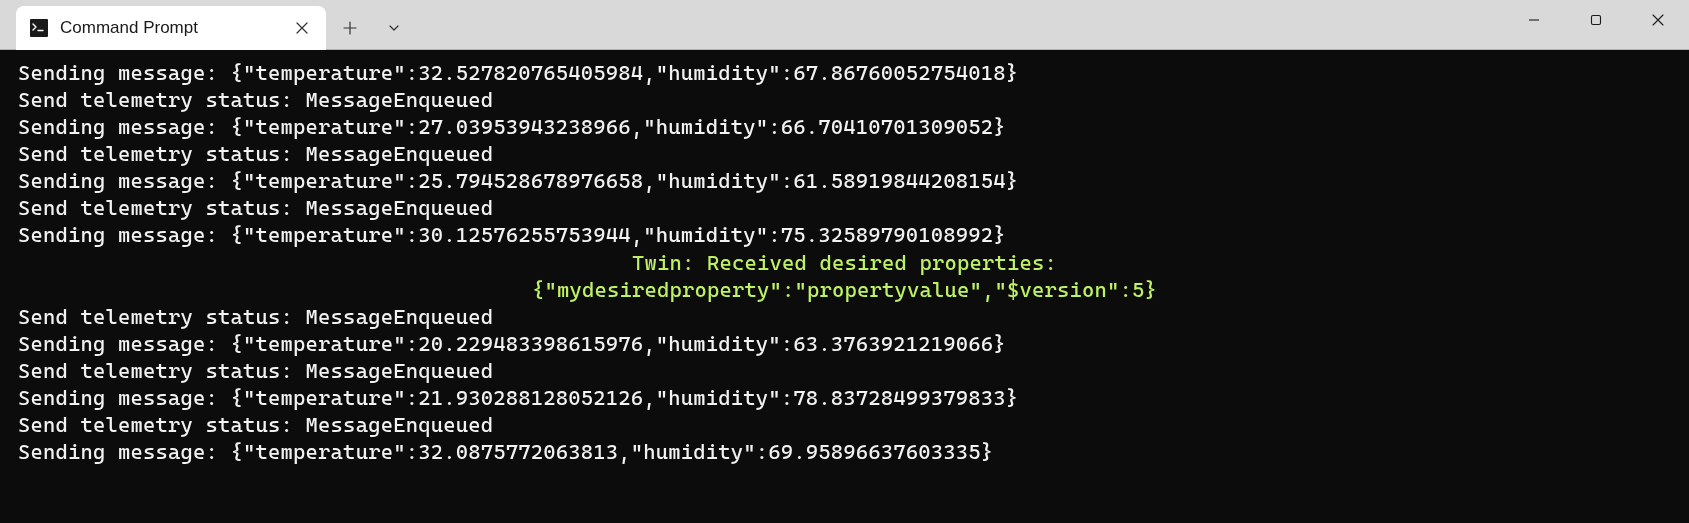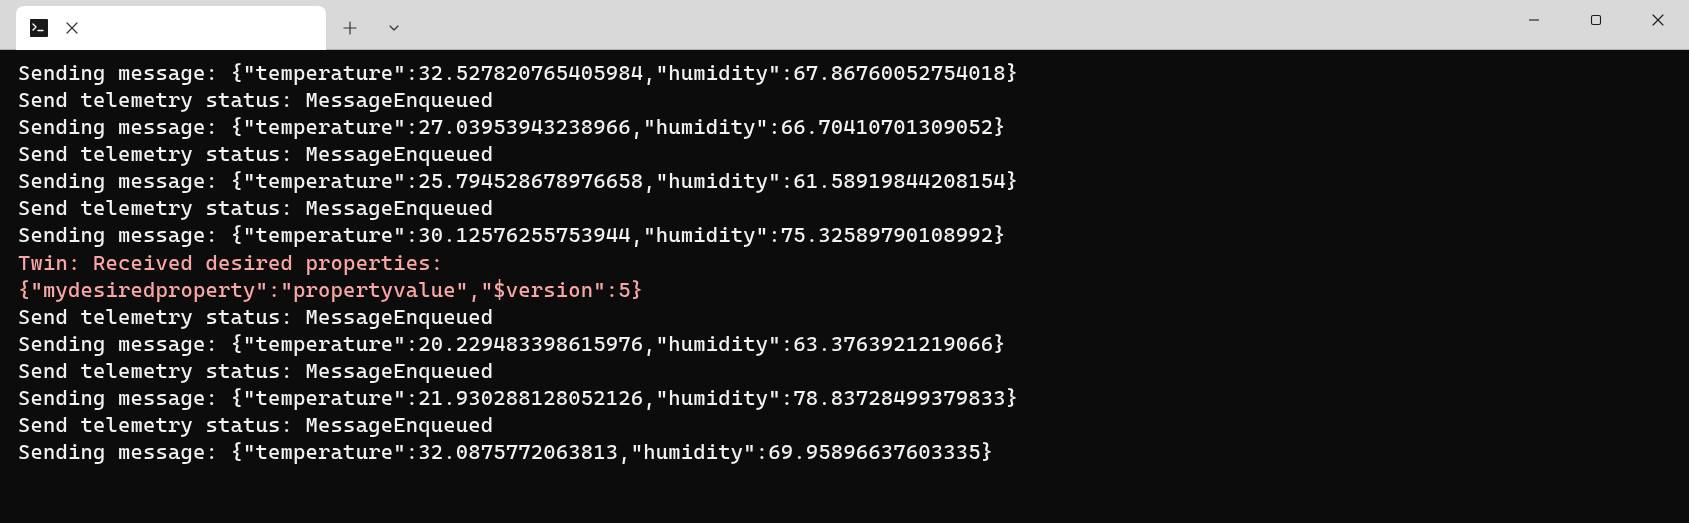--- a/index.html
+++ b/index.html
@@ -99,35 +99,37 @@
       font-size: 21px;
       line-height: 1.29;
       color: #f2f2f2;
       letter-spacing: 0.2px;
       font-weight: 400;
     }
     .term-line {
       white-space: pre;
     }
     .green {
-      color: #fca5a5;
+      color: #bef264;
+      text-align: center;
     }
   </style>
 </head>
 <body>
 
 <div class="titlebar">
   <div class="tab">
     <span class="tab-icon">
       <svg width="18" height="18" viewBox="0 0 18 18">
         <rect x="0" y="0" width="18" height="18" fill="#1a1a1a" rx="1"></rect>
         <path d="M3 5 L6 8 L3 11" stroke="#ffffff" stroke-width="1.4" fill="none" stroke-linecap="round" stroke-linejoin="round"></path>
         <line x1="8" y1="11.5" x2="13" y2="11.5" stroke="#ffffff" stroke-width="1.4" stroke-linecap="round"></line>
       </svg>
     </span>
+    <span class="tab-title">Command Prompt</span>
     <span class="tab-close">
       <svg width="12" height="12" viewBox="0 0 12 12">
         <path d="M1 1 L11 11 M11 1 L1 11" stroke="#333" stroke-width="1.2" stroke-linecap="round"></path>
       </svg>
     </span>
   </div>
   <div class="new-tab-btn">
     <svg width="14" height="14" viewBox="0 0 14 14">
       <path d="M7 1 L7 13 M1 7 L13 7" stroke="#333" stroke-width="1.2" stroke-linecap="round"></path>
     </svg>

